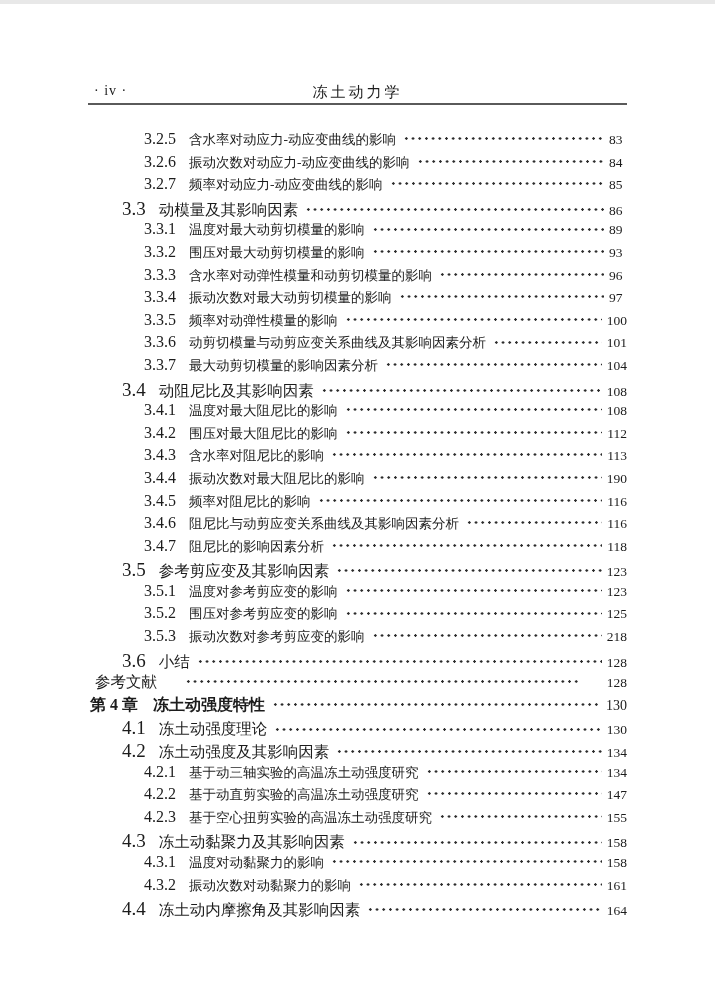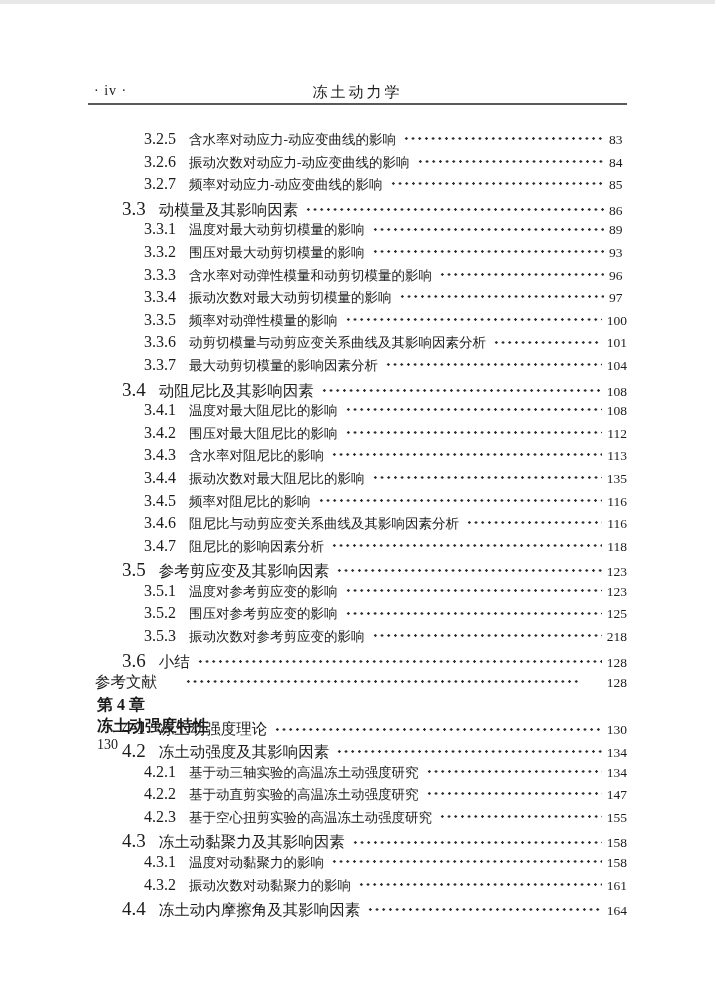--- a/index.html
+++ b/index.html
@@ -86,21 +86,21 @@
   }
   
   .lv-subsection { padding-left: 54px; font-size: 13.5px; }
   .lv-subsection .num { font-size: 16px; margin-right: 13px; }
   
   .lv-section { padding-left: 32px; font-size: 15.5px; }
   .lv-section .num { font-size: 19px; margin-right: 13px; }
   
   .lv-reference { padding-left: 5px; font-size: 15.5px; gap: 21px; }
   
-  .lv-chapter { padding-left: 0; font-size: 16px; font-weight: bold; flex-direction: column; }
+  .lv-chapter { padding-left: 0; font-size: 16px; font-weight: bold; }
   .lv-chapter .num { margin-right: 15px; }
   .lv-chapter .pagenum { font-weight: normal; font-size: 14px; }
 </style>
 </head>
 <body>
 
 <div class="page">
 
   <div class="running-header">
     <span class="folio">· iv ·</span>
@@ -196,21 +196,21 @@
       <div class="toc-row lv-subsection">
         <span class="num">3.4.3</span>
         <span class="title">含水率对阻尼比的影响</span>
         <span class="leader"></span>
         <span class="pagenum">113</span>
       </div>
       <div class="toc-row lv-subsection">
         <span class="num">3.4.4</span>
         <span class="title">振动次数对最大阻尼比的影响</span>
         <span class="leader"></span>
-        <span class="pagenum">135</span>
+        <span class="pagenum">190</span>
       </div>
       <div class="toc-row lv-subsection">
         <span class="num">3.4.5</span>
         <span class="title">频率对阻尼比的影响</span>
         <span class="leader"></span>
         <span class="pagenum">116</span>
       </div>
       <div class="toc-row lv-subsection">
         <span class="num">3.4.6</span>
         <span class="title">阻尼比与动剪应变关系曲线及其影响因素分析</span>

